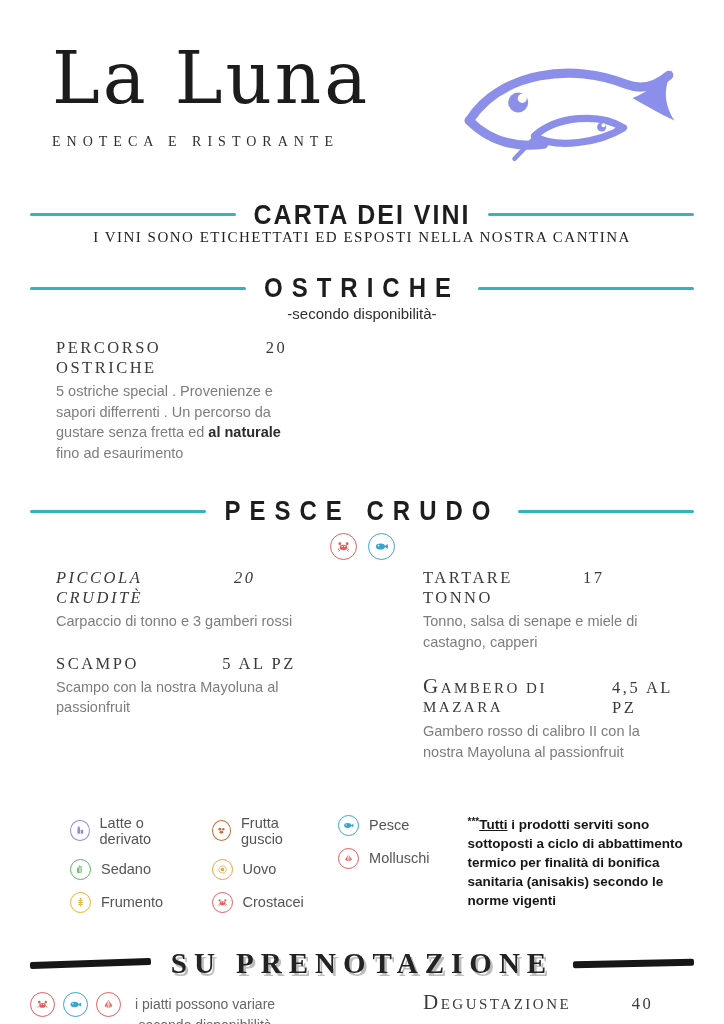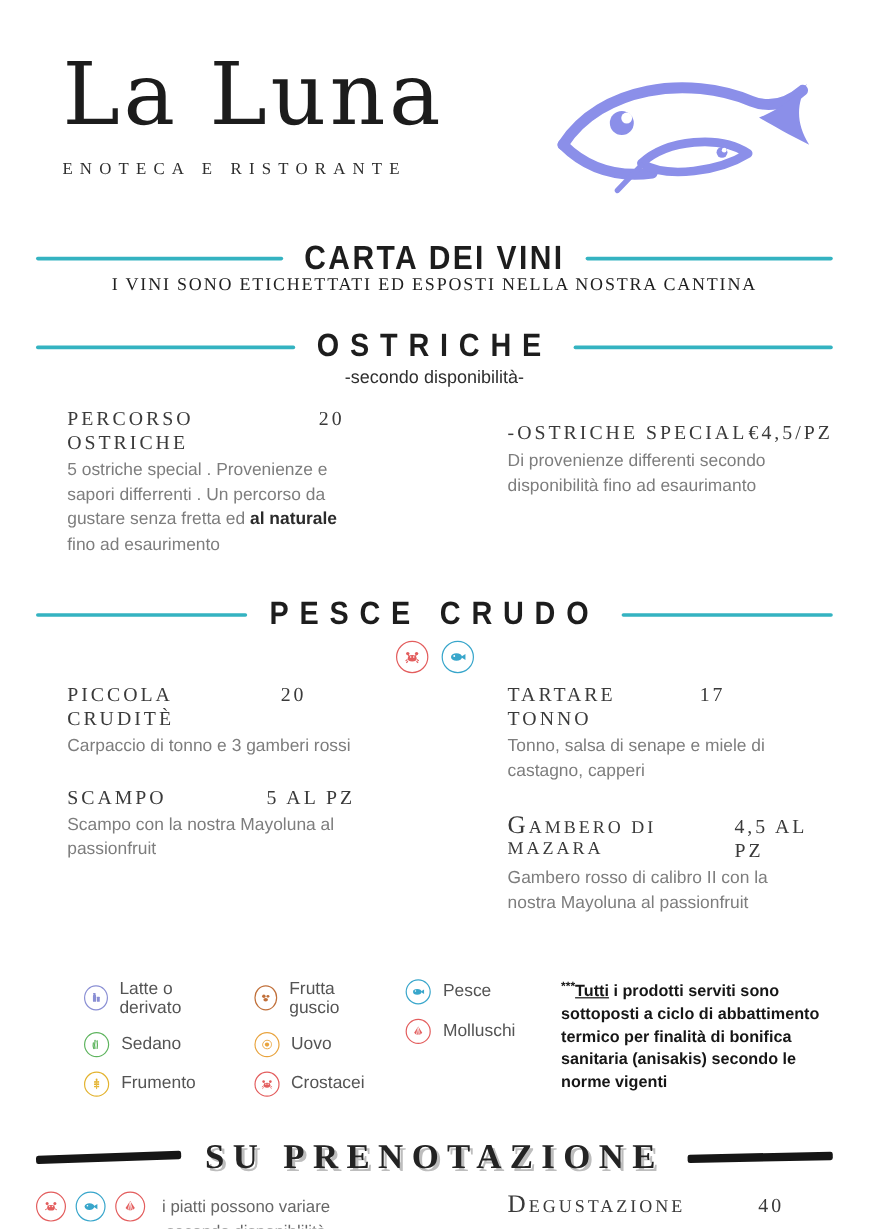--- a/index.html
+++ b/index.html
@@ -47,21 +47,21 @@
     font-size:16.5px;letter-spacing:2.5px;color:#3a3a3a;font-weight:500;
   }
   .caps-lead .mi-name{display:inline-block;font-size:15px;letter-spacing:2.5px;}
   .caps-lead .mi-name::first-letter{font-size:21px;}
   .mi-desc{
     font-size:14.5px;color:#7d7d7d;line-height:1.42;margin-top:3px;
     white-space:pre-line;
   }
   .mi-desc b{color:#2b2b2b;}
   .pr20{padding-right:20%;} .pr34{padding-right:33%;} .pr18{padding-right:17%;} .pr16{padding-right:15%;}
-  .pr32{padding-right:31%;} .pr0{padding-right:0;}
+  .pr32{padding-right:31%;font-style:italic;} .pr0{padding-right:0;}
   
   .badge{
     display:inline-flex;align-items:center;justify-content:center;
     border-radius:50%;border:1.6px solid currentColor;background:#fff;
     box-sizing:border-box;
   }
   .badge svg{display:block;}
   .b26{width:27px;height:27px;} .b24{width:25px;height:25px;} .b21{width:21px;height:21px;}
   .badge-row{display:flex;justify-content:center;gap:11px;margin-top:8px;}
   .c-red{color:#e35d5d;} .c-blue{color:#38a6cb;} .c-milk{color:#8a8fd4;}
@@ -141,30 +141,20 @@
     <div class="col-l">
       <div class="mi">
         <div class="mi-head pr20">
           <span class="mi-name">PERCORSO OSTRICHE</span>
           <span class="mi-price">20</span>
         </div>
         <div class="mi-desc"><span>5 ostriche special . Provenienze e
 sapori differrenti . Un percorso da
 gustare senza fretta ed </span><b>al naturale</b><span>
 fino ad esaurimento</span></div>
-      </div>
-    </div>
-    <div class="col-r">
-      <div class="mi" style="margin-top:12px;">
-        <div class="mi-head pr0">
-          <span class="mi-name">-OSTRICHE SPECIAL</span>
-          <span class="mi-price">€4,5/PZ</span>
-        </div>
-        <div class="mi-desc">Di provenienze differenti secondo
-disponibilità fino ad esaurimanto</div>
       </div>
     </div>
   </div>
 
   <div class="sec-row" style="margin-top:12px;">
     <div class="tealline"></div>
     <div class="sec-title t-wide">PESCE CRUDO</div>
     <div class="tealline"></div>
   </div>
   <div class="badge-row">

